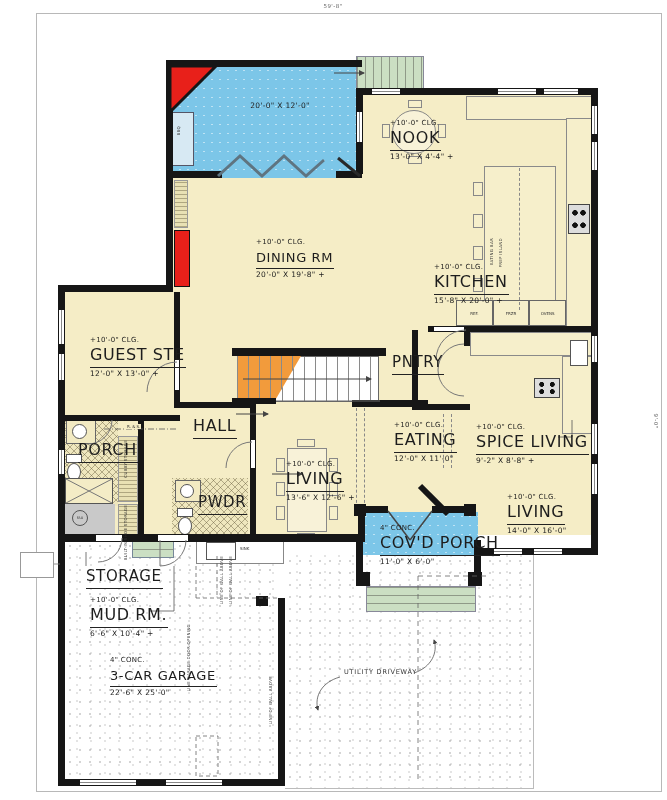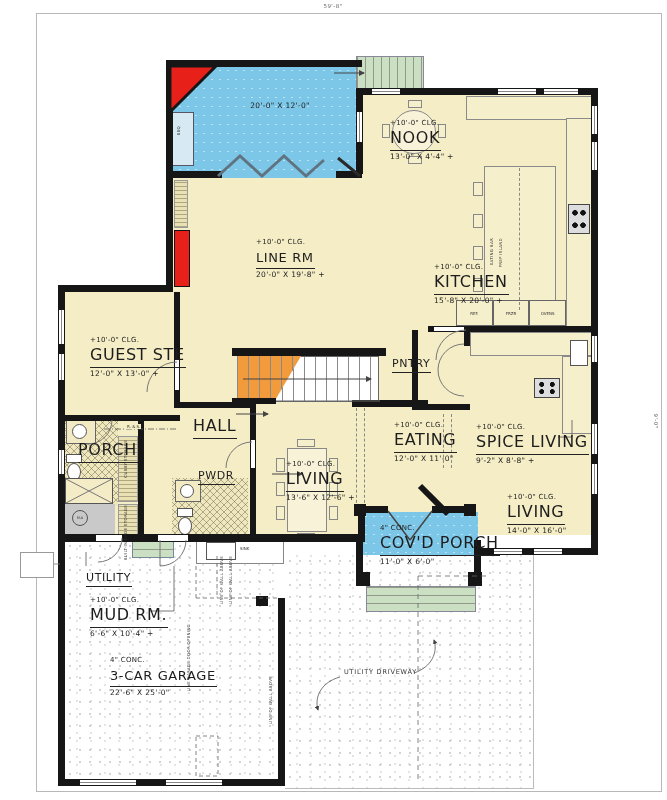--- a/index.html
+++ b/index.html
@@ -11,21 +11,21 @@
   .cream{background:#F5EDC6}
   .counter{position:absolute;z-index:10;background:#F6EFCB;border:1px solid #8a8a8a;box-sizing:border-box}
   .winh{position:absolute;z-index:25;background:#fff;
         background-image:linear-gradient(to bottom,transparent 44%,#888 44%,#888 58%,transparent 58%)}
   .winv{position:absolute;z-index:25;background:#fff;
         background-image:linear-gradient(to right,transparent 44%,#888 44%,#888 58%,transparent 58%)}
   .rlabel{position:absolute;z-index:40;line-height:1.3;white-space:nowrap}
   .rl-clg{font-size:7px;letter-spacing:.3px}
   .rl-name{font-size:16px;letter-spacing:.6px;border-bottom:1.3px solid #222;display:inline-block;padding:0 1px 1px 0}
   .rl-dims{font-size:7.5px;letter-spacing:.3px;margin-top:1px}
-  .sm .rl-name{font-size:11px}
+  .sm .rl-name{font-size:15px}
   .lg .rl-name{font-size:13px}
   .ctr{text-align:center}
   .vlabel{position:absolute;z-index:40;writing-mode:vertical-rl;transform:rotate(180deg);
           font-size:4px;letter-spacing:.3px;color:#333;white-space:nowrap}
   .tinytxt{position:absolute;z-index:40;font-size:4px;color:#333;white-space:nowrap}
   .dimtxt{position:absolute;z-index:40;font-size:5.5px;color:#666;letter-spacing:.4px}
   .stipple{background-color:#fff;
     background-image:radial-gradient(circle,#a3a3a3 .6px,transparent .8px),
                      radial-gradient(circle,#c4c4c4 .6px,transparent .8px);
     background-size:10px 12px,14px 8px;background-position:0 0,5px 5px}
@@ -267,21 +267,21 @@
   <div class="rlabel lg ctr" style="left:220px;top:100px;width:120px">
     <div class="rl-dims">20'-0" X 12'-0"</div>
   </div>
   <div class="rlabel" style="left:390px;top:119px">
     <div class="rl-clg">+10'-0" CLG.</div>
     <div><span class="rl-name">NOOK</span></div>
     <div class="rl-dims">13'-0" X 4'-4" +</div>
   </div>
   <div class="rlabel lg" style="left:256px;top:238px">
     <div class="rl-clg">+10'-0" CLG.</div>
-    <div><span class="rl-name">LINE RM</span></div>
+    <div><span class="rl-name">DINING RM</span></div>
     <div class="rl-dims">20'-0" X 19'-8" +</div>
   </div>
   <div class="rlabel" style="left:434px;top:263px">
     <div class="rl-clg">+10'-0" CLG.</div>
     <div><span class="rl-name">KITCHEN</span></div>
     <div class="rl-dims">15'-8" X 20'-0" +</div>
   </div>
   <div class="rlabel" style="left:90px;top:336px">
     <div class="rl-clg">+10'-0" CLG.</div>
     <div><span class="rl-name">GUEST STE</span></div>
@@ -304,35 +304,35 @@
   <div class="rlabel" style="left:476px;top:423px">
     <div class="rl-clg">+10'-0" CLG.</div>
     <div><span class="rl-name">SPICE LIVING</span></div>
     <div class="rl-dims">9'-2" X 8'-8" +</div>
   </div>
   <div class="rlabel" style="left:286px;top:460px">
     <div class="rl-clg">+10'-0" CLG.</div>
     <div><span class="rl-name">LIVING</span></div>
     <div class="rl-dims">13'-6" X 12'-6" +</div>
   </div>
-  <div class="rlabel sm" style="left:198px;top:464px">
+  <div class="rlabel sm" style="left:198px;top:492px">
     <div><span class="rl-name">PWDR</span></div>
   </div>
   <div class="rlabel" style="left:507px;top:493px">
     <div class="rl-clg">+10'-0" CLG.</div>
     <div><span class="rl-name">LIVING</span></div>
     <div class="rl-dims">14'-0" X 16'-0"</div>
   </div>
   <div class="rlabel" style="left:380px;top:524px">
     <div class="rl-clg">4" CONC.</div>
     <div><span class="rl-name">COV'D PORCH</span></div>
     <div class="rl-dims">11'-0" X 6'-0"</div>
   </div>
   <div class="rlabel sm" style="left:86px;top:566px">
-    <div><span class="rl-name">UTILITY</span></div>
+    <div><span class="rl-name">STORAGE</span></div>
   </div>
   <div class="rlabel" style="left:90px;top:596px">
     <div class="rl-clg">+10'-0" CLG.</div>
     <div><span class="rl-name">MUD RM.</span></div>
     <div class="rl-dims">6'-6" X 10'-4" +</div>
   </div>
   <div class="rlabel lg" style="left:110px;top:656px">
     <div class="rl-clg">4" CONC.</div>
     <div><span class="rl-name">3-CAR GARAGE</span></div>
     <div class="rl-dims">22'-6" X 25'-0"</div>

